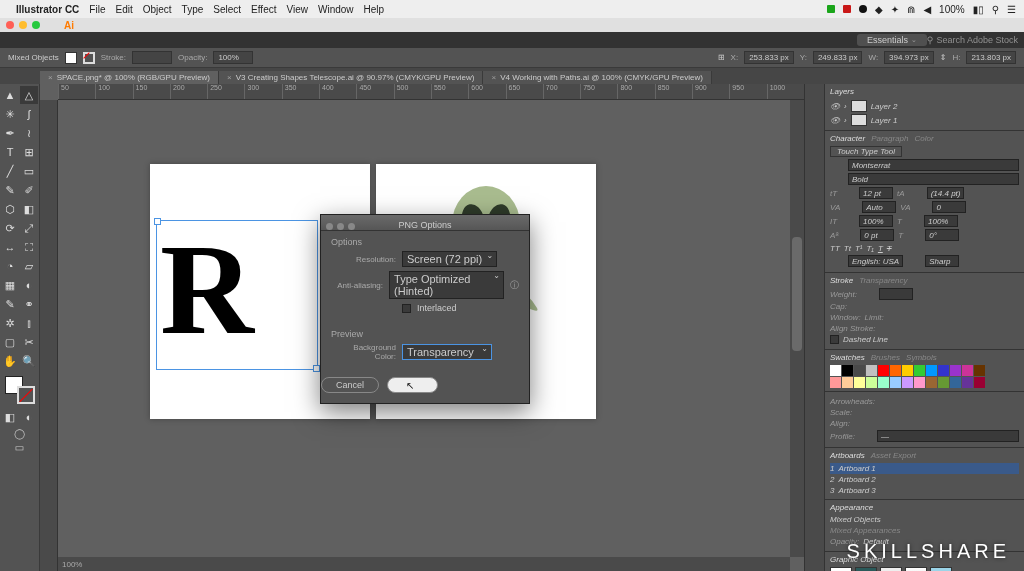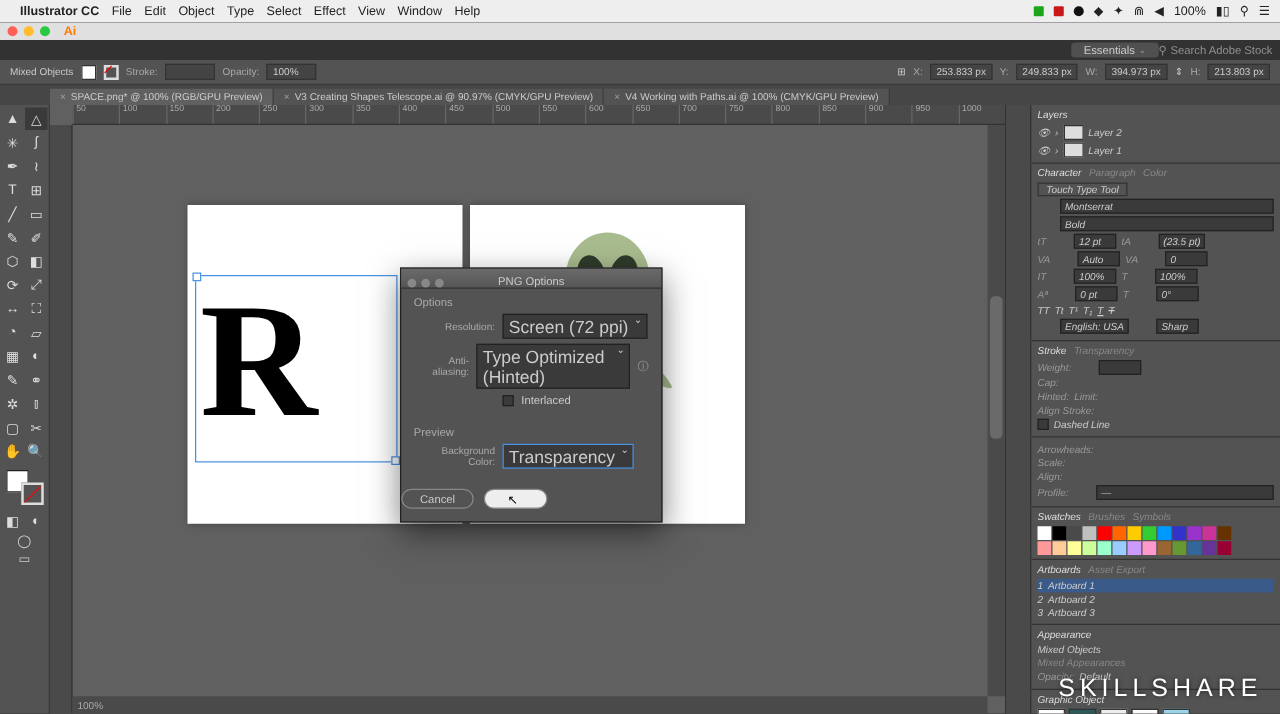--- a/index.html
+++ b/index.html
@@ -12,21 +12,21 @@
 .mac-menubar .menu-item.app-name { font-weight:bold; }
 .mac-menubar .spacer { flex:1; }
 .mac-menubar .right-icons { display:flex; gap:8px; align-items:center; }
 .mac-menubar .right-icons span { font-size:10px; }
 .dot-green{display:inline-block;width:8px;height:8px;background:#1aa51a;border-radius:1px;}
 .dot-red{display:inline-block;width:8px;height:8px;background:#c91818;border-radius:1px;}
 .dot-blk{display:inline-block;width:8px;height:8px;background:#111;border-radius:50%;}
 
 
 .app-window { position:absolute; top:18px; left:0; right:0; bottom:0; background:#4a4a4a; }
-.titlebar { height:14px; background:#e0e0e0; display:flex; align-items:center; padding:0 6px; gap:5px;}
+.titlebar { height:14px; background:#e0e0e0; display:flex; align-items:center; padding:0 6px; gap:18px;}
 .traffic { display:flex; gap:5px; }
 .traffic div{width:8px;height:8px;border-radius:50%;}
 .tr-r{background:#ff5f56;} .tr-y{background:#ffbd2e;} .tr-g{background:#27c93f;}
 .titlebar .center-title{flex:1;text-align:center;font-size:9px;color:#444;}
 
 
 .workspace-bar{height:16px;background:#323232;display:flex;justify-content:flex-end;align-items:center;padding:0 6px;font-size:9px;color:#ccc;}
 .workspace-bar .btn{background:#505050;padding:1px 10px;border-radius:3px;margin-left:3px;display:flex;align-items:center;gap:3px;}
 .workspace-bar .search{display:flex;align-items:center;gap:3px;opacity:0.6;}
 
@@ -93,21 +93,21 @@
 .dialog{position:absolute;top:130px;left:280px;width:210px;background:#535353;border:1px solid #222;box-shadow:0 8px 24px rgba(0,0,0,0.5);font-size:9px;color:#ccc;}
 .dialog .titlebar-d{height:16px;background:linear-gradient(#6a6a6a,#565656);display:flex;align-items:flex-end;justify-content:center;font-size:9px;border-bottom:1px solid #333;}
 .dialog .titlebar-d .trafd{position:absolute;left:5px;display:flex;gap:4px;}
 .dialog .titlebar-d .trafd div{width:7px;height:7px;border-radius:50%;background:#888;}
 .dialog .banner{background:#1b63c7;color:#fff;padding:5px 8px;display:flex;align-items:center;justify-content:space-between;font-size:9px;}
 .dialog .banner .try-btn{border:1px solid #fff;border-radius:10px;padding:2px 8px;font-size:8px;}
 .dialog .sect{padding:6px 10px;}
 .dialog .sect-title{color:#aaa;margin-bottom:4px;font-size:9px;}
 .dialog .opt-row{display:flex;align-items:center;gap:6px;margin:4px 0;}
 .dialog .opt-label{width:65px;text-align:right;color:#aaa;font-size:8px;}
-.dialog .dropdown{background:#3a3a3a;border:1px solid #222;padding:1px 14px 1px 4px;position:relative;font-size:14px;min-width:90px;}
+.dialog .dropdown{background:#3a3a3a;border:1px solid #222;padding:1px 14px 1px 4px;position:relative;font-size:11px;min-width:90px;}
 .dialog .dropdown.sel{border:1px solid #4b94e3;}
 .dialog .dropdown:after{content:"⌄";position:absolute;right:3px;top:-1px;font-size:8px;}
 .dialog .chk{width:9px;height:9px;border:1px solid #222;background:#3a3a3a;}
 .dialog .preview-box{width:70px;height:58px;margin:2px auto;background:repeating-conic-gradient(#ccc 0 25%,#fff 0 50%) 0 0/12px 12px;border:1px solid #222;display:flex;align-items:center;justify-content:center;}
 .dialog .preview-box .plogo{font-family:"Brush Script MT",cursive;font-size:20px;font-weight:bold;color:#000;background:#fff0;}
 .dialog .btns{display:flex;justify-content:flex-start;gap:8px;padding:6px 0 10px;}
 .dialog .btn-cancel{background:#535353;border:1px solid #888;border-radius:10px;padding:2px 14px;font-size:9px;}
 .dialog .btn-ok{background:#eee;color:#222;border:1px solid #888;border-radius:10px;padding:2px 18px;font-size:9px;position:relative;}
 .dialog .btn-ok .cursor{position:absolute;top:2px;left:18px;font-size:10px;color:#000;}
 
@@ -388,21 +388,21 @@
           <div class="panel-row">
               <span class="field" style="flex:1">Montserrat</span>
             </div>
           <div class="panel-row">
               <span class="field" style="flex:1">Bold</span>
             </div>
           <div class="panel-row">
               <span class="label">tT</span>
               <span class="field">12 pt</span>
               <span class="label">tA</span>
-              <span class="field">(23.5 pt)</span>
+              <span class="field">(14.4 pt)</span>
             </div>
           <div class="panel-row">
               <span class="label">VA</span>
               <span class="field">Auto</span>
               <span class="label">VA</span>
               <span class="field">0</span>
             </div>
           <div class="panel-row">
               <span class="label">IT</span>
               <span class="field">100%</span>
@@ -435,45 +435,29 @@
               <span>Transparency</span>
             </div>
           <div class="panel-row">
               <span class="label">Weight:</span>
               <span class="field"></span>
             </div>
           <div class="panel-row">
               <span class="label">Cap:</span>
             </div>
           <div class="panel-row">
-              <span class="label">Hinted:</span>
+              <span class="label">Window:</span>
               <span class="label">Limit:</span>
             </div>
           <div class="panel-row">
               <span class="label">Align Stroke:</span>
             </div>
           <div class="panel-row">
               <span class="chk" style="width:9px;height:9px;border:1px solid #222;background:#3a3a3a"></span>
               <span>Dashed Line</span>
-            </div>
-        </div>
-
-        <div class="panel">
-          <div class="panel-row">
-              <span class="label">Arrowheads:</span>
-            </div>
-          <div class="panel-row">
-              <span class="label">Scale:</span>
-            </div>
-          <div class="panel-row">
-              <span class="label">Align:</span>
-            </div>
-          <div class="panel-row">
-              <span class="label">Profile:</span>
-              <span class="field" style="flex:1">—</span>
             </div>
         </div>
 
         <div class="panel">
           <div class="panel-tabs">
               <span class="active">Swatches</span>
               <span>Brushes</span>
               <span>Symbols</span>
             </div>
           <div class="swatch-grid" id="swatchgrid">
@@ -499,20 +483,36 @@
               <div style="background: rgb(204, 153, 255);"></div>
               <div style="background: rgb(255, 153, 204);"></div>
               <div style="background: rgb(153, 102, 51);"></div>
               <div style="background: rgb(102, 153, 51);"></div>
               <div style="background: rgb(51, 102, 153);"></div>
               <div style="background: rgb(102, 51, 153);"></div>
               <div style="background: rgb(153, 0, 51);"></div>
             </div>
         </div>
 
+        <div class="panel">
+          <div class="panel-row">
+              <span class="label">Arrowheads:</span>
+            </div>
+          <div class="panel-row">
+              <span class="label">Scale:</span>
+            </div>
+          <div class="panel-row">
+              <span class="label">Align:</span>
+            </div>
+          <div class="panel-row">
+              <span class="label">Profile:</span>
+              <span class="field" style="flex:1">—</span>
+            </div>
+        </div>
+
         <div class="panel artboard-list">
           <div class="panel-tabs">
               <span class="active">Artboards</span>
               <span>Asset Export</span>
             </div>
           <div class="ab-row sel">
               <span>1</span>
               <span>Artboard 1</span>
             </div>
           <div class="ab-row">

